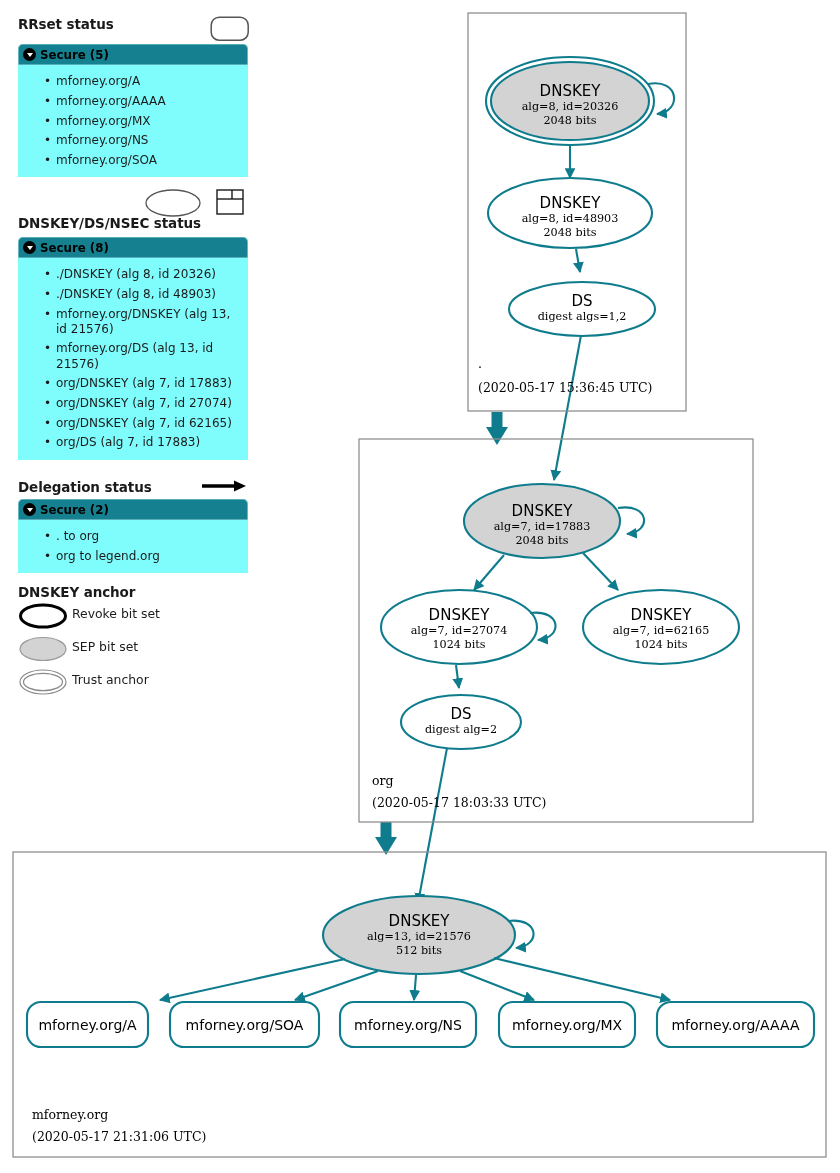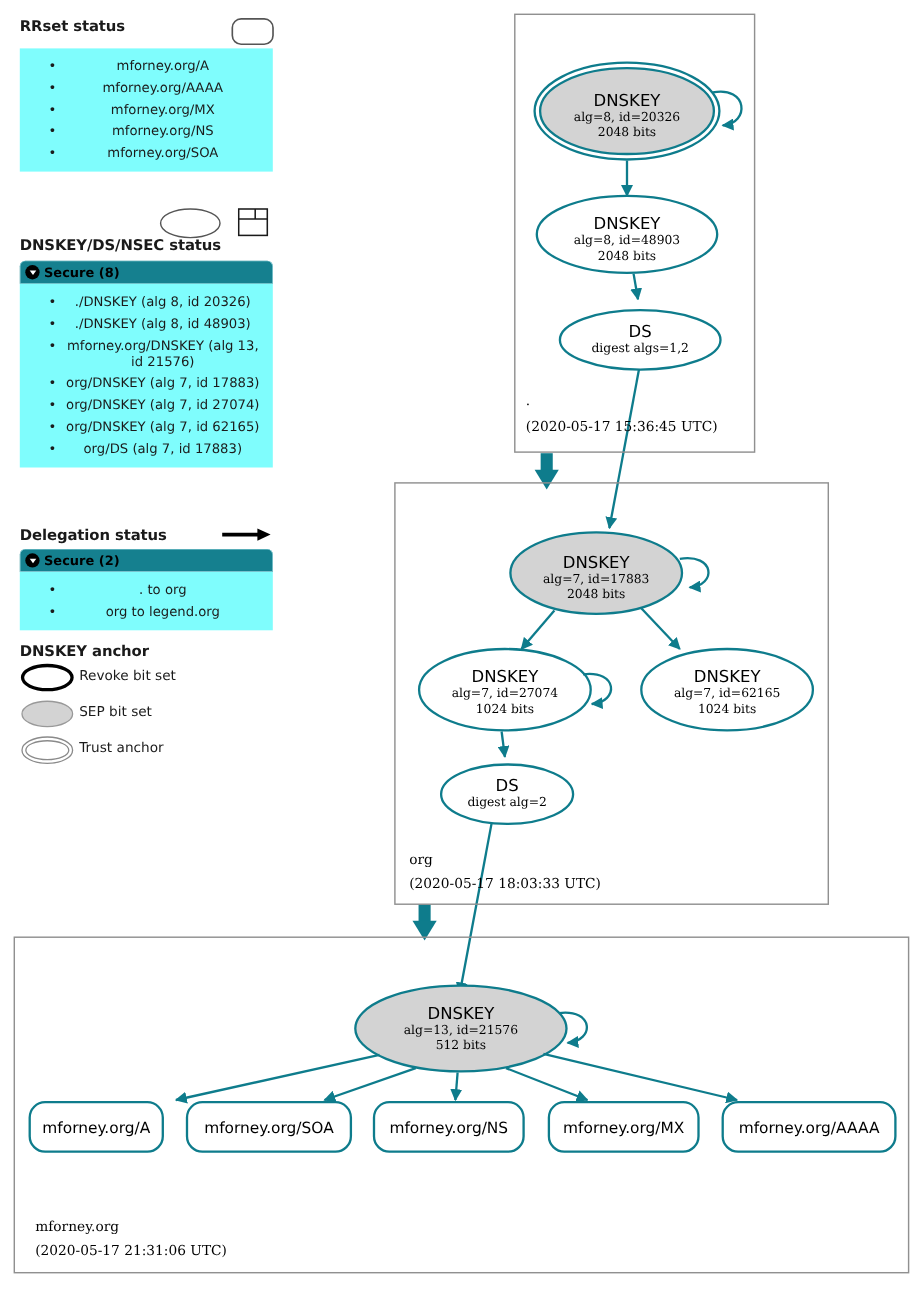--- a/index.html
+++ b/index.html
@@ -16,21 +16,20 @@
     color: #000000;
   }
 
   
   #sidebar {
     position: absolute;
     left: 0;
     top: 0;
     width: 262px;
     height: 1173px;
-    text-align: center;
   }
 
   .section-heading {
     position: absolute;
     font-family: "DejaVu Sans", sans-serif;
     font-weight: bold;
     font-size: 13.5px;
     color: #1a1a1a;
     white-space: nowrap;
     letter-spacing: -0.1px;
@@ -175,20 +174,24 @@
 
 <div id="sidebar">
 
   <div class="section-heading" style="left:18px; top:16px;">RRset status</div>
 
   <svg class="mini-shape" style="left:210px; top:16px;" width="40" height="26">
     <rect x="1.2" y="1.2" width="37" height="23" rx="8" ry="8" fill="#ffffff" stroke="#555555" stroke-width="1.5"></rect>
   </svg>
 
   <div class="status-panel" style="top:44px;">
+    <div class="status-header">
+      <span class="toggle"></span>
+      <span class="label">Secure (5)</span>
+    </div>
     <div class="status-body">
       <ul>
         <li>mforney.org/A</li>
         <li>mforney.org/AAAA</li>
         <li>mforney.org/MX</li>
         <li>mforney.org/NS</li>
         <li>mforney.org/SOA</li>
       </ul>
     </div>
   </div>
@@ -208,20 +211,21 @@
   <div class="status-panel" style="top:237px;">
     <div class="status-header">
       <span class="toggle"></span>
       <span class="label">Secure (8)</span>
     </div>
     <div class="status-body">
       <ul>
         <li>./DNSKEY (alg 8, id 20326)</li>
         <li>./DNSKEY (alg 8, id 48903)</li>
         <li>mforney.org/DNSKEY (alg 13, id 21576)</li>
+        <li>mforney.org/DS (alg 13, id 21576)</li>
         <li>org/DNSKEY (alg 7, id 17883)</li>
         <li>org/DNSKEY (alg 7, id 27074)</li>
         <li>org/DNSKEY (alg 7, id 62165)</li>
         <li>org/DS (alg 7, id 17883)</li>
       </ul>
     </div>
   </div>
 
   <div class="section-heading" style="left:18px; top:479px;">Delegation status</div>
 

